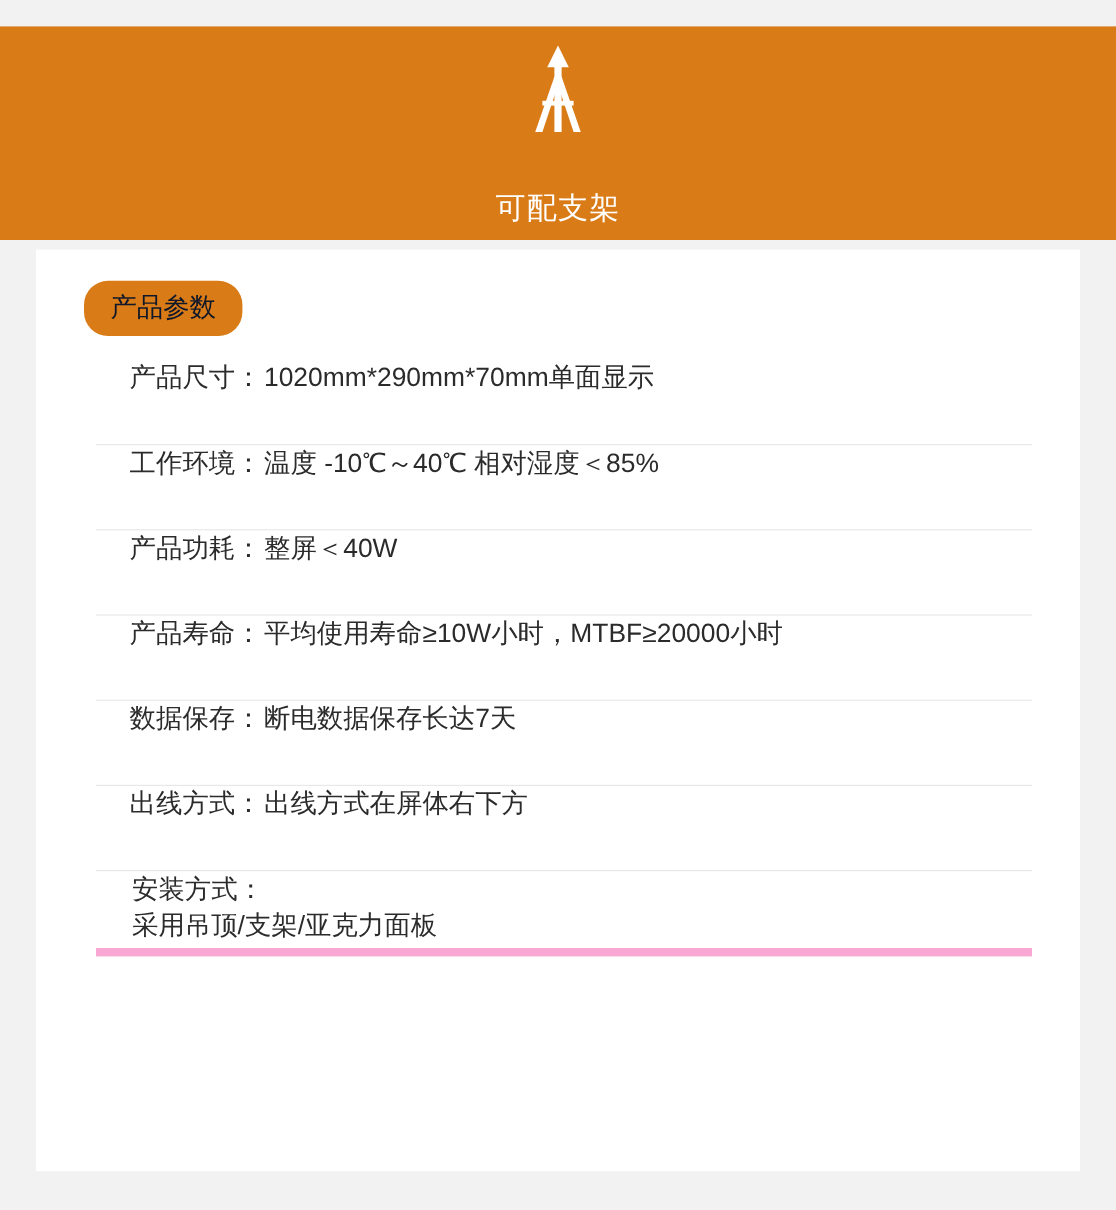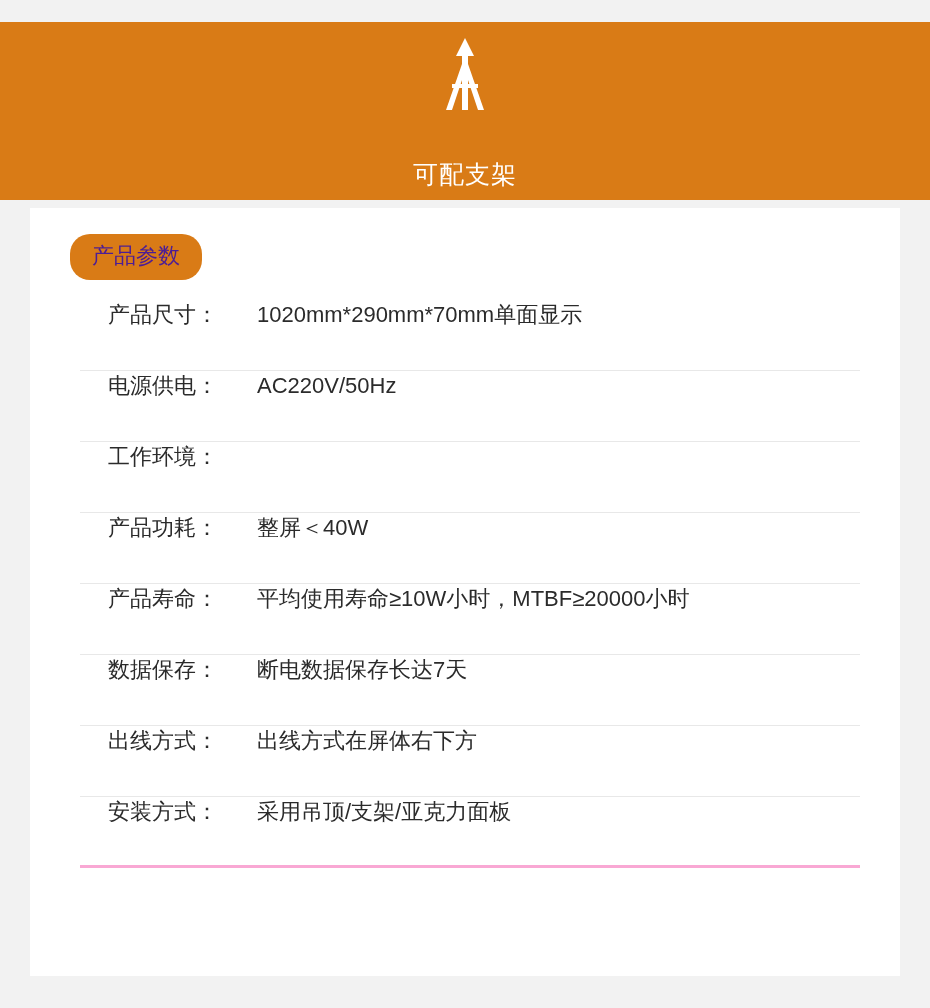--- a/index.html
+++ b/index.html
@@ -68,21 +68,21 @@
     height: 768px;
     background: #ffffff;
     box-sizing: border-box;
   }
 
   .section-pill {
     position: absolute;
     top: 26px;
     left: 40px;
     background: #d97b16;
-    color: #4c1d95;
+    color: #0f172a;
     font-size: 22px;
     line-height: 1;
     padding: 11px 22px 13px 22px;
     border-radius: 20px;
     white-space: nowrap;
   }
 
   .spec-list {
     position: absolute;
     top: 92px;
@@ -92,24 +92,24 @@
   .spec-row {
     display: flex;
     align-items: baseline;
     height: 71px;
     border-bottom: 1px solid #e8e8e8;
     box-sizing: border-box;
     padding-left: 28px;
     font-size: 22px;
     color: #2b2b2b;
     white-space: nowrap;
-    gap: 37px;
   }
   .spec-row:last-child {
-    border-bottom: 3px solid #f9a8d4;
+    border-bottom: 7px solid #f9a8d4;
+    flex-direction: column;
   }
   .spec-label {
     color: #2b2b2b;
   }
   .spec-value {
     color: #2b2b2b;
     margin-left: 2px;
   }
 </style>
 </head>
@@ -141,27 +141,24 @@
 
     <div class="section-pill">产品参数</div>
 
     <div class="spec-list">
 
       <div class="spec-row">
         <span class="spec-label">产品尺寸：</span>
         <span class="spec-value">1020mm*290mm*70mm单面显示</span>
       </div>
 
-      <div class="spec-row">
-        <span class="spec-label">电源供电：</span>
-        <span class="spec-value">AC220V/50Hz</span>
-      </div>
 
       <div class="spec-row">
         <span class="spec-label">工作环境：</span>
+        <span class="spec-value">温度 -10℃～40℃  相对湿度＜85%</span>
       </div>
 
       <div class="spec-row">
         <span class="spec-label">产品功耗：</span>
         <span class="spec-value">整屏＜40W</span>
       </div>
 
       <div class="spec-row">
         <span class="spec-label">产品寿命：</span>
         <span class="spec-value">平均使用寿命≥10W小时，MTBF≥20000小时</span>

